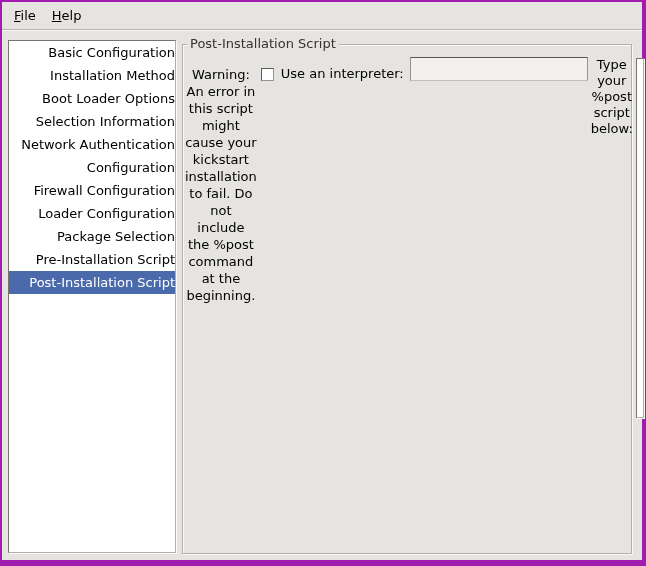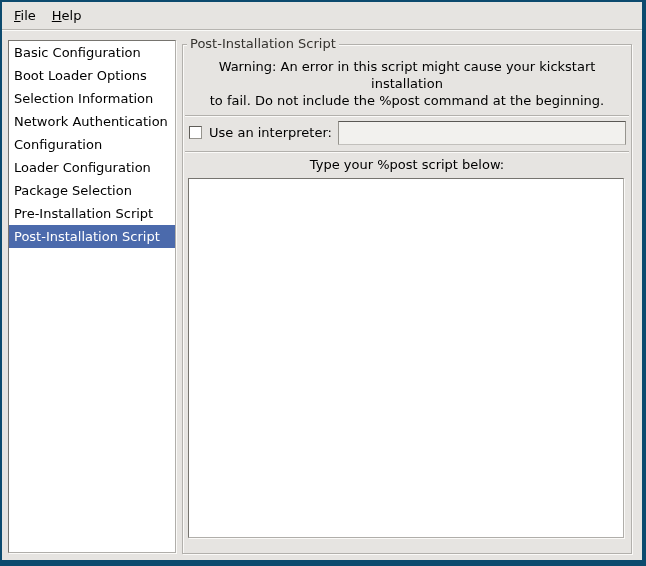--- a/index.html
+++ b/index.html
@@ -1,20 +1,20 @@
 <!DOCTYPE html>
 <html><head>
 <meta charset="utf-8">
 <style>
   * { margin:0; padding:0; box-sizing:border-box; }
   html,body { background:#888; }
   .app {
     position:relative;
     width:646px; height:566px;
-    background:#0c4a6e;
+    background:#a21caf;
     font-family:"DejaVu Sans","Liberation Sans",sans-serif;
     font-size:13px; color:#000;
     overflow:hidden;
   }
   .inner {
     position:absolute; left:2px; top:2px;
     width:640px; height:558px;
     background:#e6e4e1;
   }
   
@@ -38,20 +38,21 @@
     border:1px solid;
     border-color:#76746f #b0aeaa #b0aeaa #76746f;
     box-shadow:1px 1px 0 #fbfaf8;
     overflow:hidden;
   }
   .list-item {
     height:23px; line-height:23px;
     padding-left:5px;
     white-space:nowrap; overflow:hidden;
     cursor:default;
+    text-align:right;
   }
   .list-item.selected {
     background:#4b6aac;
     color:#fff;
   }
   
   .frame {
     position:absolute; left:180px; top:42px;
     width:450px; height:510px;
     border:1px solid #b2b0ac;
@@ -59,40 +60,40 @@
   }
   .frame-title {
     position:absolute; left:4px; top:-9px;
     padding:0 3px;
     background:#e6e4e1;
     color:#35332f;
     white-space:nowrap;
   }
   .frame-body {
     position:absolute; inset:0;
-    display:flex; flex-direction:column;
-    padding:0 2px;
+    display:flex; flex-direction:row;
+    padding:8px 2px;
   }
   .warning {
     margin-top:13px;
     text-align:center;
     line-height:17px;
   }
   .hsep {
     margin-top:6px;
     height:2px;
     border-top:1px solid #b2b0ac;
     border-bottom:1px solid #fbfaf8;
   }
   .check-row {
     display:flex; align-items:center;
     padding-left:4px;
     height:22px; margin-top:7px;
   }
-  .check-row.second { margin-top:3px; height:25px; padding-right:3px; }
+  .check-row.second { margin-top:3px; height:25px; padding-right:3px;align-items:flex-end; }
   .checkbox {
     width:13px; height:13px;
     flex:0 0 13px;
     background:#fff;
     border:1px solid;
     border-color:#5f5d58 #96948e #96948e #5f5d58;
     cursor:default;
   }
   .check-label { margin-left:7px; white-space:nowrap; }
   .entry {
@@ -131,24 +132,26 @@
 <div class="app">
   <div class="inner">
 
     <div class="menubar">
       <div class="menu-item"><span class="acc">F</span><span>ile</span></div>
       <div class="menu-item"><span class="acc">H</span><span>elp</span></div>
     </div>
 
     <div class="listbox">
       <div class="list-item">Basic Configuration</div>
+      <div class="list-item">Installation Method</div>
       <div class="list-item">Boot Loader Options</div>
       <div class="list-item">Selection Information</div>
       <div class="list-item">Network Authentication</div>
       <div class="list-item">Configuration</div>
+      <div class="list-item">Firewall Configuration</div>
       <div class="list-item">Loader Configuration</div>
       <div class="list-item">Package Selection</div>
       <div class="list-item">Pre-Installation Script</div>
       <div class="list-item selected">Post-Installation Script</div>
     </div>
 
     <div class="frame">
       <div class="frame-title">Post-Installation Script</div>
       <div class="frame-body">
 

